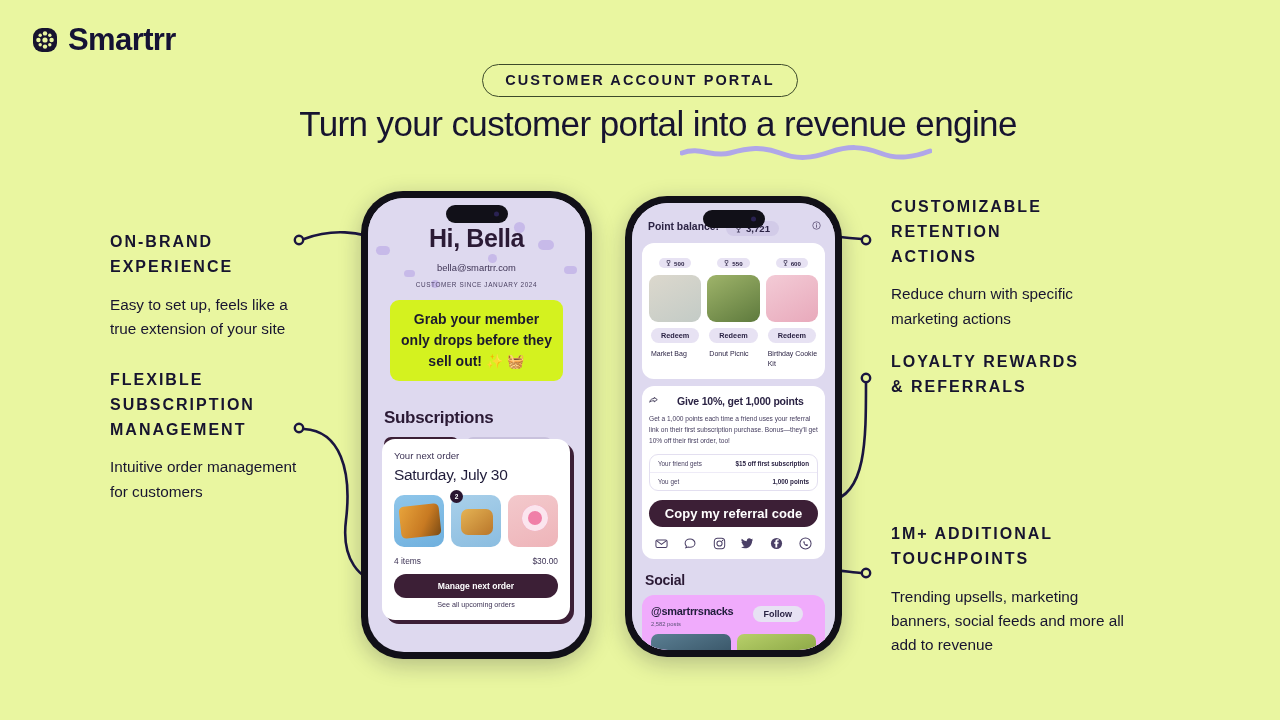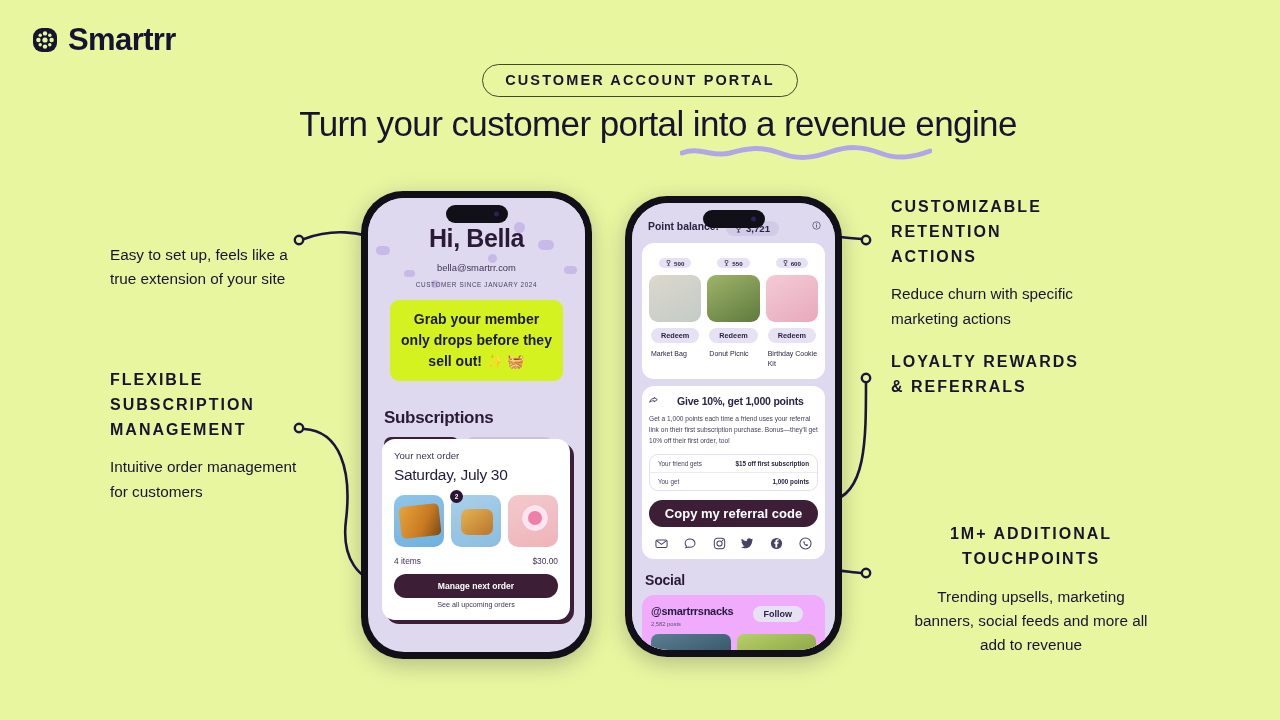--- a/index.html
+++ b/index.html
@@ -64,21 +64,21 @@
   }
   .feat p {
     margin-top: 13px;
     font-size: 15.3px; font-weight: 400; line-height: 1.58;
     color: #17142f; white-space: pre-line;
   }
   #feat-onbrand { left: 110px; top: 230px; width: 250px; }
   #feat-flexible { left: 110px; top: 368px; width: 250px; }
   #feat-retention { left: 891px; top: 195px; width: 270px; }
   #feat-loyalty { left: 891px; top: 350px; width: 282px; }
-  #feat-touchpoints { left: 891px; top: 522px; width: 280px; text-align: center; }
+  #feat-touchpoints { left: 891px; top: 522px; width: 280px; }
 
   
   .connectors {
     position: absolute; inset: 0; width: 1280px; height: 720px;
     pointer-events: none;
   }
 
   
   .phone {
     position: absolute;
@@ -330,20 +330,22 @@
   <path d="M862 239 C 845 238, 830 236, 818 233" fill="none" stroke="#1b1640" stroke-width="2.6" stroke-linecap="round" marker-end="url(#ah)"></path>
 
   <circle cx="866" cy="378" r="4.2" fill="none" stroke="#1b1640" stroke-width="2.4"></circle>
   <path d="M866 383 C 866 440, 866 495, 830 501" fill="none" stroke="#1b1640" stroke-width="2.6" stroke-linecap="round" marker-end="url(#ah)"></path>
 
   <circle cx="866" cy="573" r="4.2" fill="none" stroke="#1b1640" stroke-width="2.4"></circle>
   <path d="M861 573 C 838 571, 812 565, 790 578" fill="none" stroke="#1b1640" stroke-width="2.6" stroke-linecap="round" marker-end="url(#ah)"></path>
 </svg>
 
 <div class="feat" id="feat-onbrand">
+  <h3>ON-BRAND
+EXPERIENCE</h3>
   <p>Easy to set up, feels like a
 true extension of your site</p>
 </div>
 <div class="feat" id="feat-flexible">
   <h3>FLEXIBLE
 SUBSCRIPTION
 MANAGEMENT</h3>
   <p>Intuitive order management
 for customers</p>
 </div>

